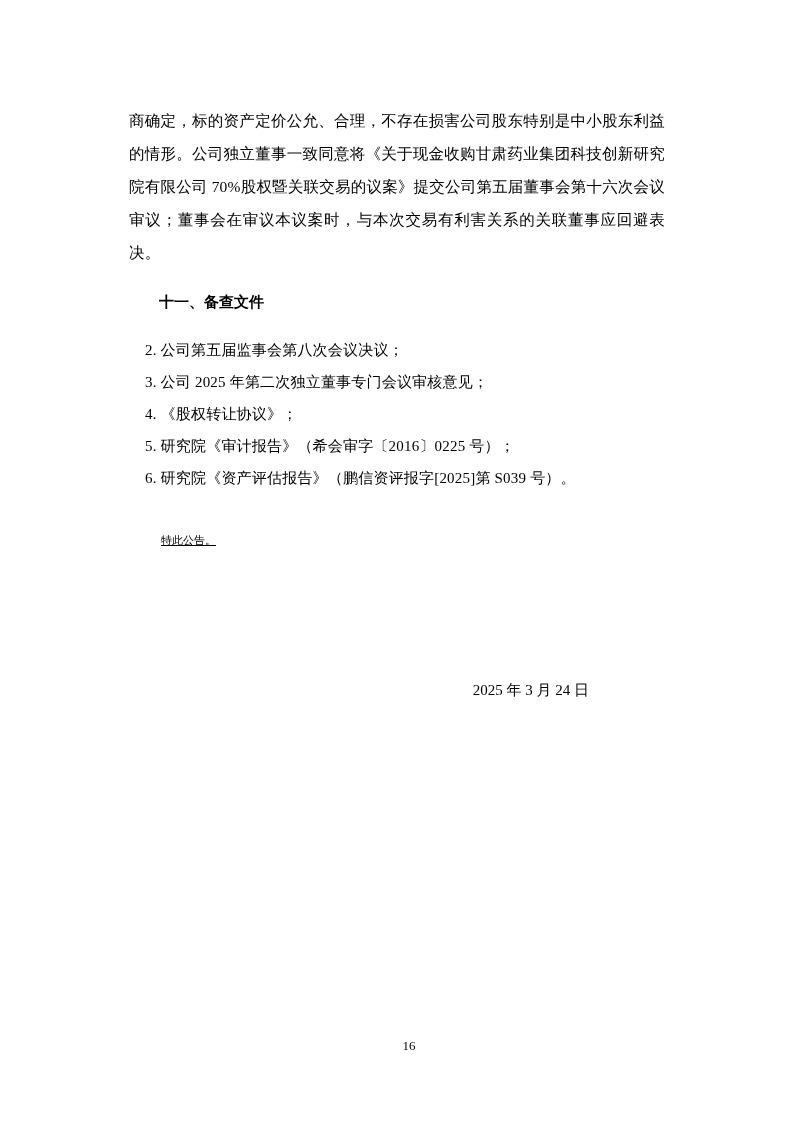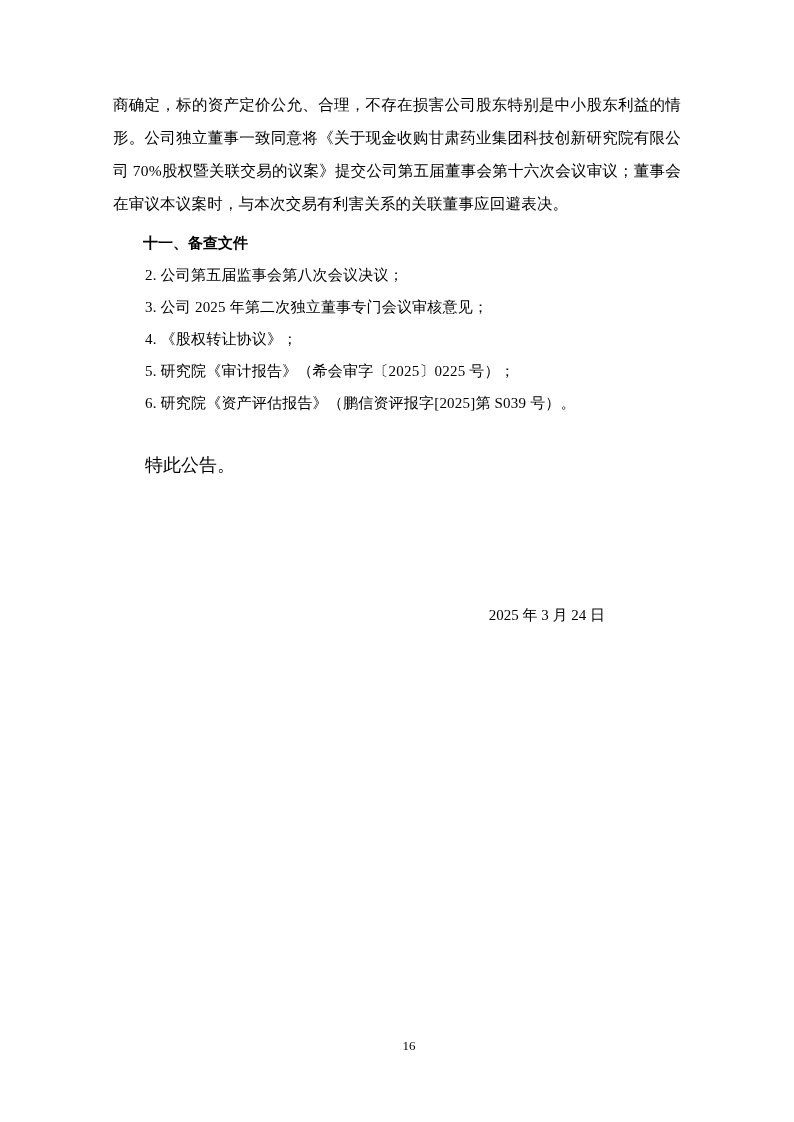--- a/index.html
+++ b/index.html
@@ -18,21 +18,21 @@
     color: #000000;
     overflow: hidden;
   }
   .content {
     position: absolute;
     left: 113px;
     top: 88px;
     width: 568px;
   }
   p {
-    margin: 0;
+    margin: 16px;
   }
   .body-para {
     font-family: "Liberation Serif", "DejaVu Serif", serif;
     font-size: 15.5px;
     line-height: 33px;
     text-align: justify;
     text-justify: inter-ideograph;
     letter-spacing: 0.2px;
   }
   .section-heading {
@@ -50,24 +50,25 @@
   }
   .list li {
     font-family: "Liberation Serif", "DejaVu Serif", serif;
     font-size: 15px;
     line-height: 32px;
     text-indent: 32px;
     letter-spacing: 0.2px;
   }
   .notice {
     font-family: "Liberation Serif", "DejaVu Serif", serif;
-    font-size: 18px;
+    font-size: 11px;
     line-height: 32px;
     text-indent: 32px;
     margin-top: 30px;
+    text-decoration: underline;
   }
   .signature {
     margin-top: 118px;
     text-align: right;
     font-family: "Liberation Serif", "DejaVu Serif", serif;
     font-size: 15px;
     line-height: 32px;
   }
   .sign-company {
     padding-right: 0px;
@@ -94,21 +95,21 @@
   <div class="content">
 
     <p class="body-para">商确定，标的资产定价公允、合理，不存在损害公司股东特别是中小股东利益的情形。公司独立董事一致同意将《关于现金收购甘肃药业集团科技创新研究院有限公司 70%股权暨关联交易的议案》提交公司第五届董事会第十六次会议审议；董事会在审议本议案时，与本次交易有利害关系的关联董事应回避表决。</p>
 
     <p class="section-heading">十一、备查文件</p>
 
     <ul class="list">
       <li>2. 公司第五届监事会第八次会议决议；</li>
       <li>3. 公司 2025 年第二次独立董事专门会议审核意见；</li>
       <li>4. 《股权转让协议》；</li>
-      <li>5. 研究院《审计报告》（希会审字〔2025〕0225 号）；</li>
+      <li>5. 研究院《审计报告》（希会审字〔2016〕0225 号）；</li>
       <li>6. 研究院《资产评估报告》（鹏信资评报字[2025]第 S039 号）。</li>
     </ul>
 
     <p class="notice">特此公告。</p>
 
     <div class="signature">
       <p class="sign-date">2025 年 3 月 24 日</p>
     </div>
 
   </div>

